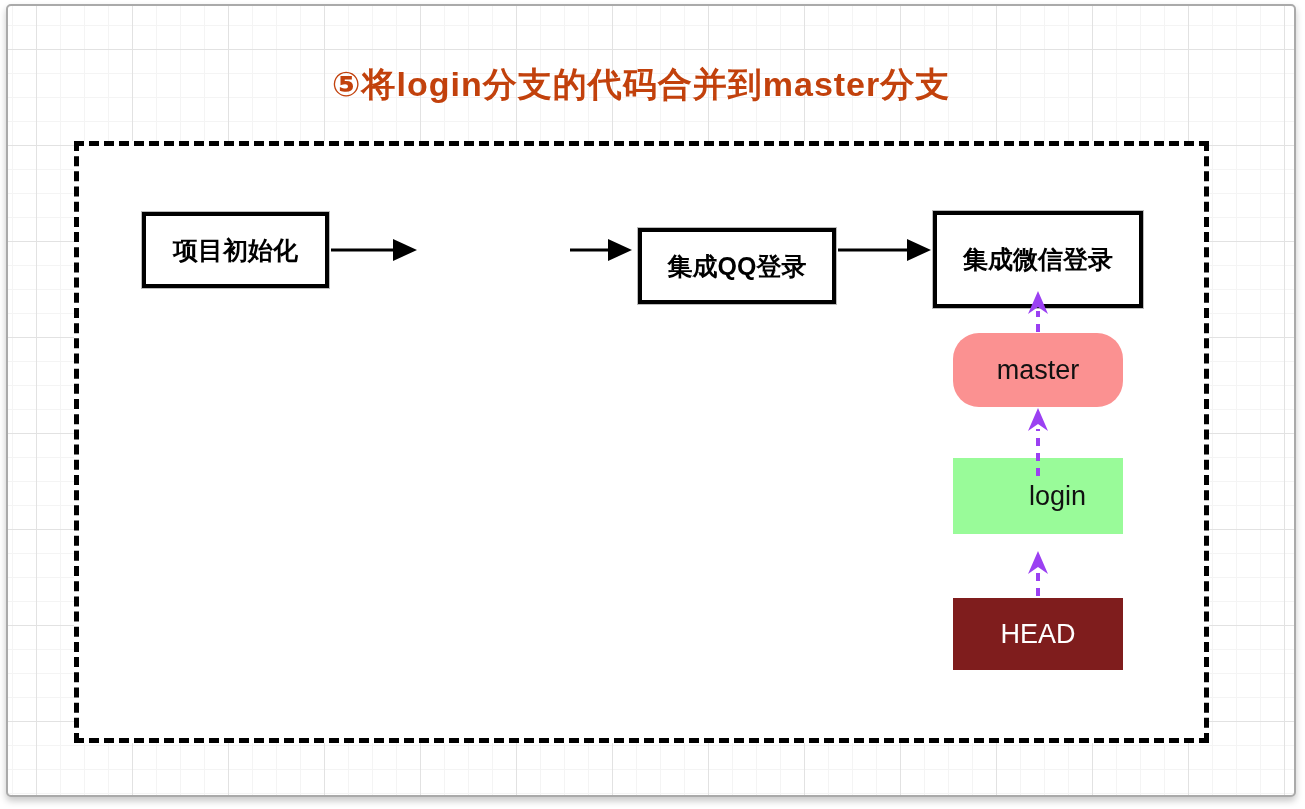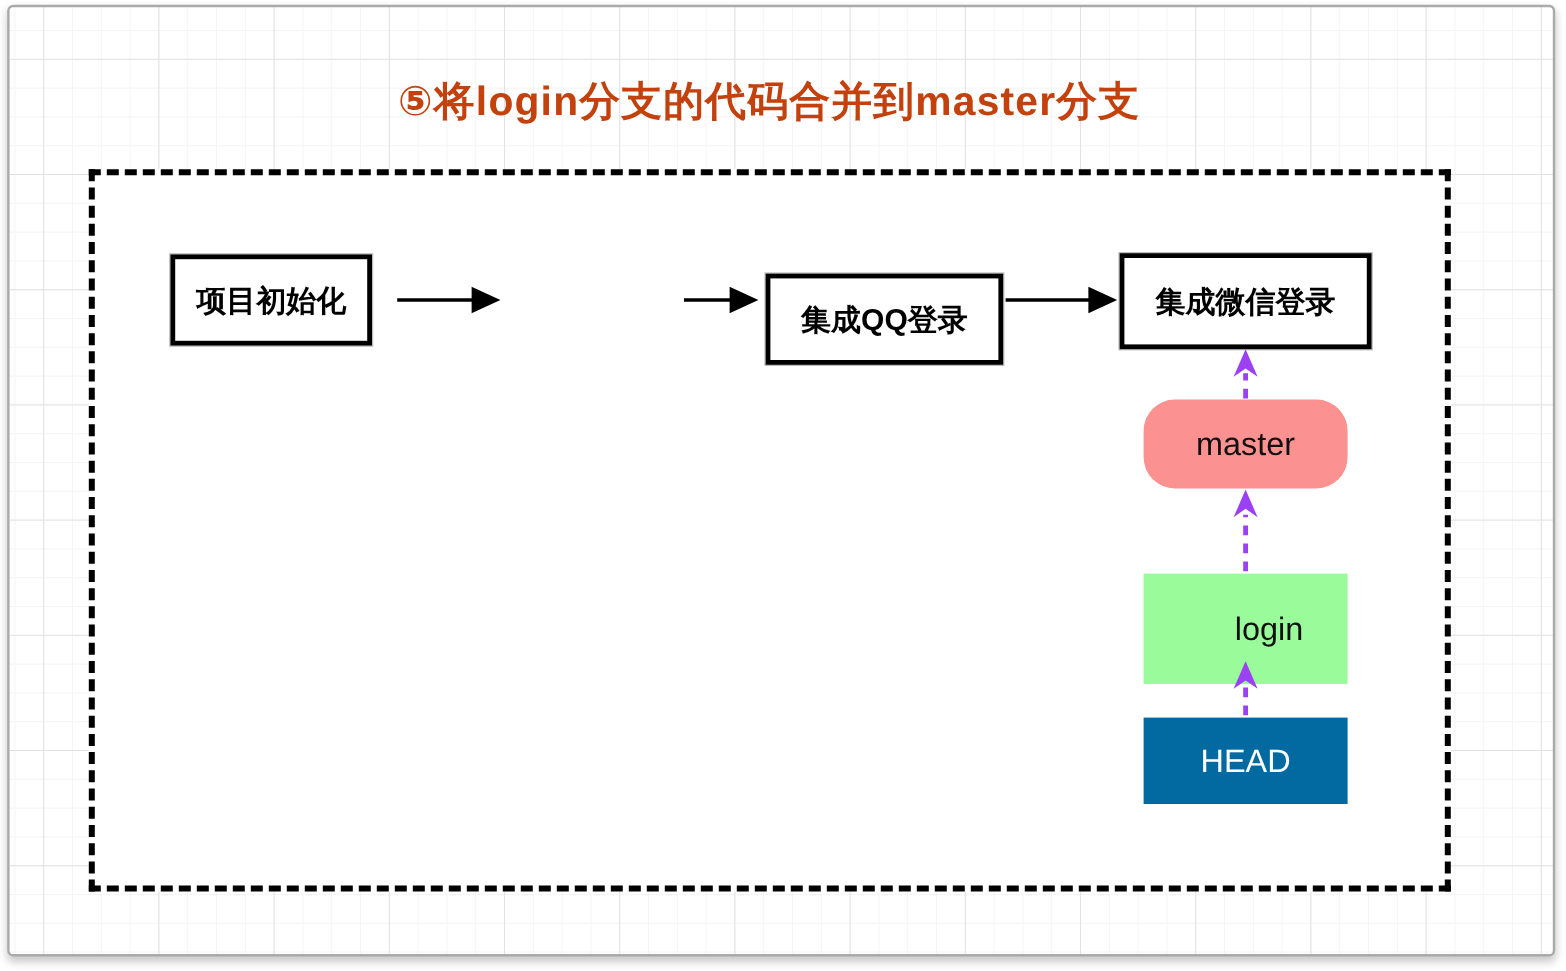--- a/index.html
+++ b/index.html
@@ -50,35 +50,35 @@
     position: absolute;
     border: 4px solid #000000;
     background: #ffffff;
     display: flex; align-items: center; justify-content: center;
     font-size: 25px;
     font-weight: bold;
     color: #000000;
     box-shadow: 0 0 0 1px #bbbbbb;
     white-space: nowrap;
   }
-  .n1 { left: 142px; top: 212px; width: 168px; height: 76px; }
+  .n1 { left: 142px; top: 212px; width: 187px; height: 76px; }
   .n2 { left: 416px; top: 212px; width: 152px; height: 76px; }
   .n3 { left: 638px; top: 228px; width: 198px; height: 76px; }
-  .n4 { left: 933px; top: 211px; width: 210px; height: 80px; }
+  .n4 { left: 933px; top: 211px; width: 210px; height: 97px; }
 
   .branch-node {
     position: absolute;
     left: 953px; width: 170px;
     display: flex; align-items: center; justify-content: center;
     font-size: 27px;
     color: #111111;
     white-space: nowrap;
   }
   .b-master { top: 333px; height: 74px; }
-  .b-login  { top: 478px; height: 92px; padding-left: 39px; }
+  .b-login  { top: 458px; height: 76px; padding-left: 39px; }
   .b-head   { top: 598px; height: 72px; }
 
   .arrows {
     position: absolute;
     left: 0; top: 0; width: 1305px; height: 809px;
     pointer-events: none;
   }
 </style>
 </head>
 <body>
@@ -99,21 +99,21 @@
   <div class="flow-node n4">
     <span>集成微信登录</span>
   </div>
 
   <div class="branch-node b-master" style="background-color: rgb(251, 145, 145); color: rgb(17, 17, 17); border-radius: 26px;">
     <span>master</span>
   </div>
   <div class="branch-node b-login" style="background-color: rgb(153, 251, 153); color: rgb(17, 17, 17);">
     <span>login</span>
   </div>
-  <div class="branch-node b-head" style="background-color: #0369a1; color: rgb(255, 255, 255); text-align: right;">
+  <div class="branch-node b-head" style="background-color: #7f1d1d; color: rgb(255, 255, 255); text-align: right;">
     <span>HEAD</span>
   </div>
 
   <svg class="arrows" viewBox="0 0 1305 809">
 
     <g>
       <line x1="331" y1="250" x2="398" y2="250" stroke-width="3" stroke="#000000"></line>
       <polygon points="417,250 393,239 393,261" fill="#000000"></polygon>
     </g>
     <g>

